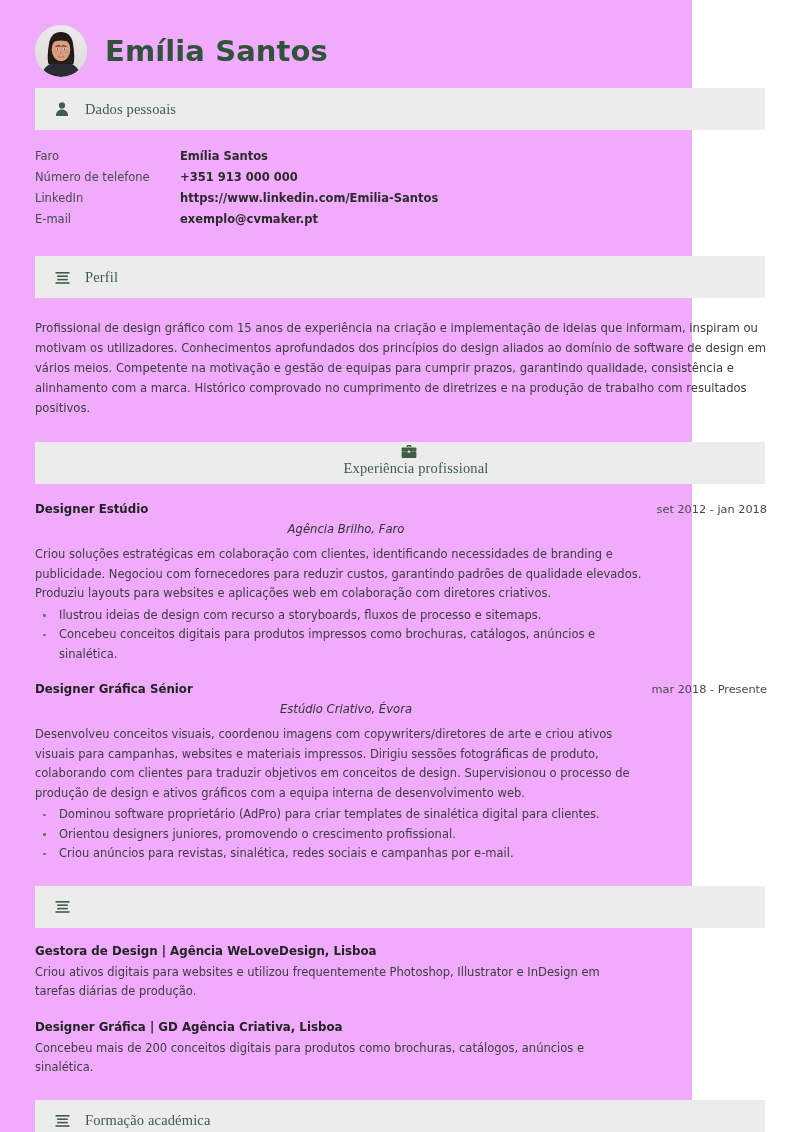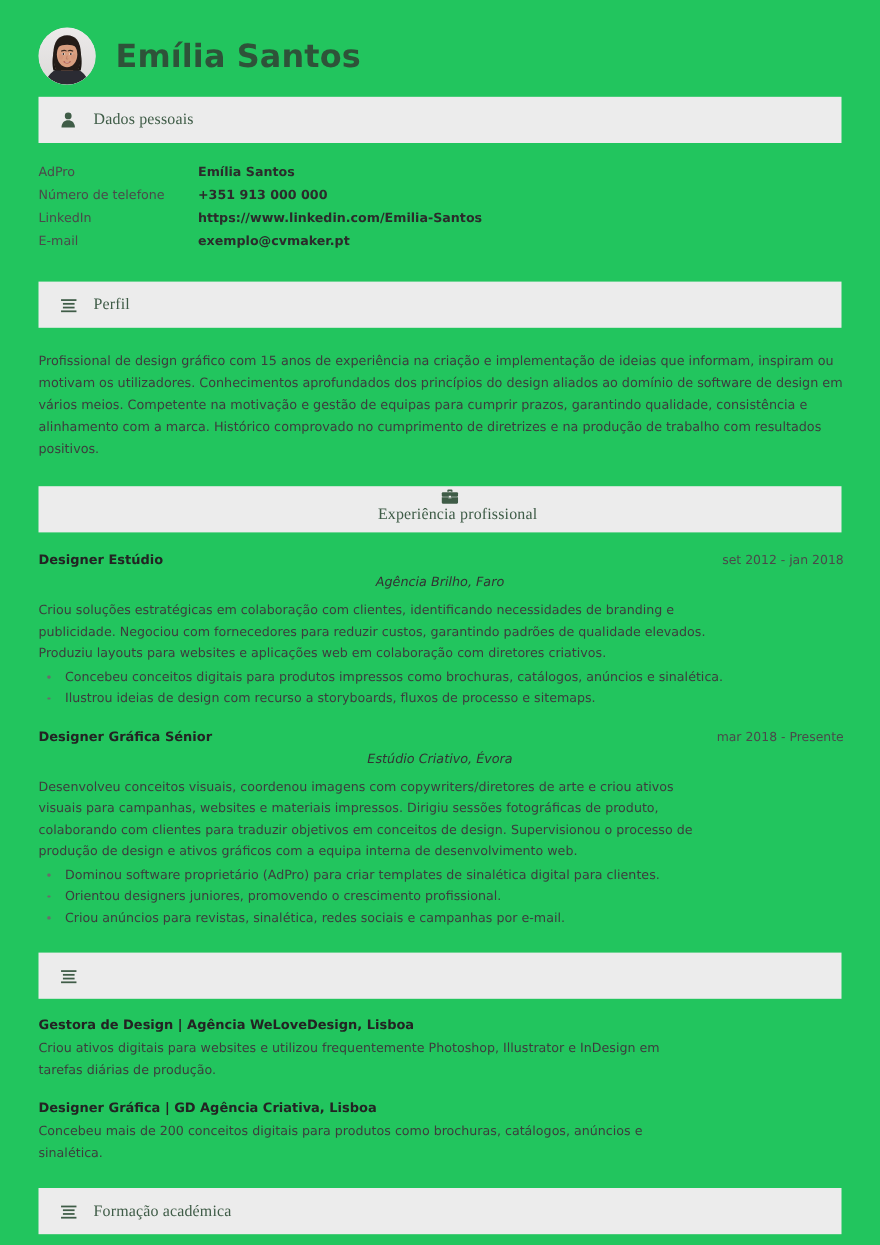--- a/index.html
+++ b/index.html
@@ -10,23 +10,23 @@
   }
   body {
     width: 800px;
     height: 1132px;
     font-family: "DejaVu Sans", sans-serif;
     color: #3a3a3a;
     overflow: hidden;
   }
   .page {
     position: relative;
-    width: 800px;
+    width: 692px;
     height: 1132px;
-    background: #22c55e;
+    background: #f0abfc;
     box-sizing: border-box;
     padding: 0 35px;
   }
 
   
   .cv-header {
     display: flex;
     align-items: center;
     height: 88px;
     padding-top: 14px;
@@ -240,21 +240,21 @@
       <svg width="16" height="16" viewBox="0 0 16 16" xmlns="http://www.w3.org/2000/svg">
         <circle cx="8" cy="4.4" r="3.1" fill="#3f5c47"></circle>
         <path d="M1.9 15 C1.9 10.7 4.6 8.4 8 8.4 C11.4 8.4 14.1 10.7 14.1 15 Z" fill="#3f5c47"></path>
       </svg>
     </span>
     <span class="section-title">Dados pessoais</span>
   </div>
 
   <div class="details">
     <div class="details-row">
-      <div class="details-label">AdPro</div>
+      <div class="details-label">Faro</div>
       <div class="details-value">Emília Santos</div>
     </div>
     <div class="details-row">
       <div class="details-label">Número de telefone</div>
       <div class="details-value">+351 913 000 000</div>
     </div>
     <div class="details-row">
       <div class="details-label">LinkedIn</div>
       <div class="details-value">https://www.linkedin.com/Emilia-Santos</div>
     </div>
@@ -291,22 +291,22 @@
   </div>
 
   <div class="exp-block">
     <div class="exp-head">
       <span class="exp-role">Designer Estúdio</span>
       <span class="exp-date">set 2012 - jan 2018</span>
     </div>
     <div class="exp-company">Agência Brilho, Faro</div>
     <div class="exp-desc">Criou soluções estratégicas em colaboração com clientes, identificando necessidades de branding e publicidade. Negociou com fornecedores para reduzir custos, garantindo padrões de qualidade elevados. Produziu layouts para websites e aplicações web em colaboração com diretores criativos.</div>
     <ul class="exp-bullets">
+      <li>Ilustrou ideias de design com recurso a storyboards, fluxos de processo e sitemaps.</li>
       <li>Concebeu conceitos digitais para produtos impressos como brochuras, catálogos, anúncios e sinalética.</li>
-      <li>Ilustrou ideias de design com recurso a storyboards, fluxos de processo e sitemaps.</li>
     </ul>
   </div>
 
   <div class="exp-block">
     <div class="exp-head">
       <span class="exp-role">Designer Gráfica Sénior</span>
       <span class="exp-date">mar 2018 - Presente</span>
     </div>
     <div class="exp-company">Estúdio Criativo, Évora</div>
     <div class="exp-desc">Desenvolveu conceitos visuais, coordenou imagens com copywriters/diretores de arte e criou ativos visuais para campanhas, websites e materiais impressos. Dirigiu sessões fotográficas de produto, colaborando com clientes para traduzir objetivos em conceitos de design. Supervisionou o processo de produção de design e ativos gráficos com a equipa interna de desenvolvimento web.</div>

